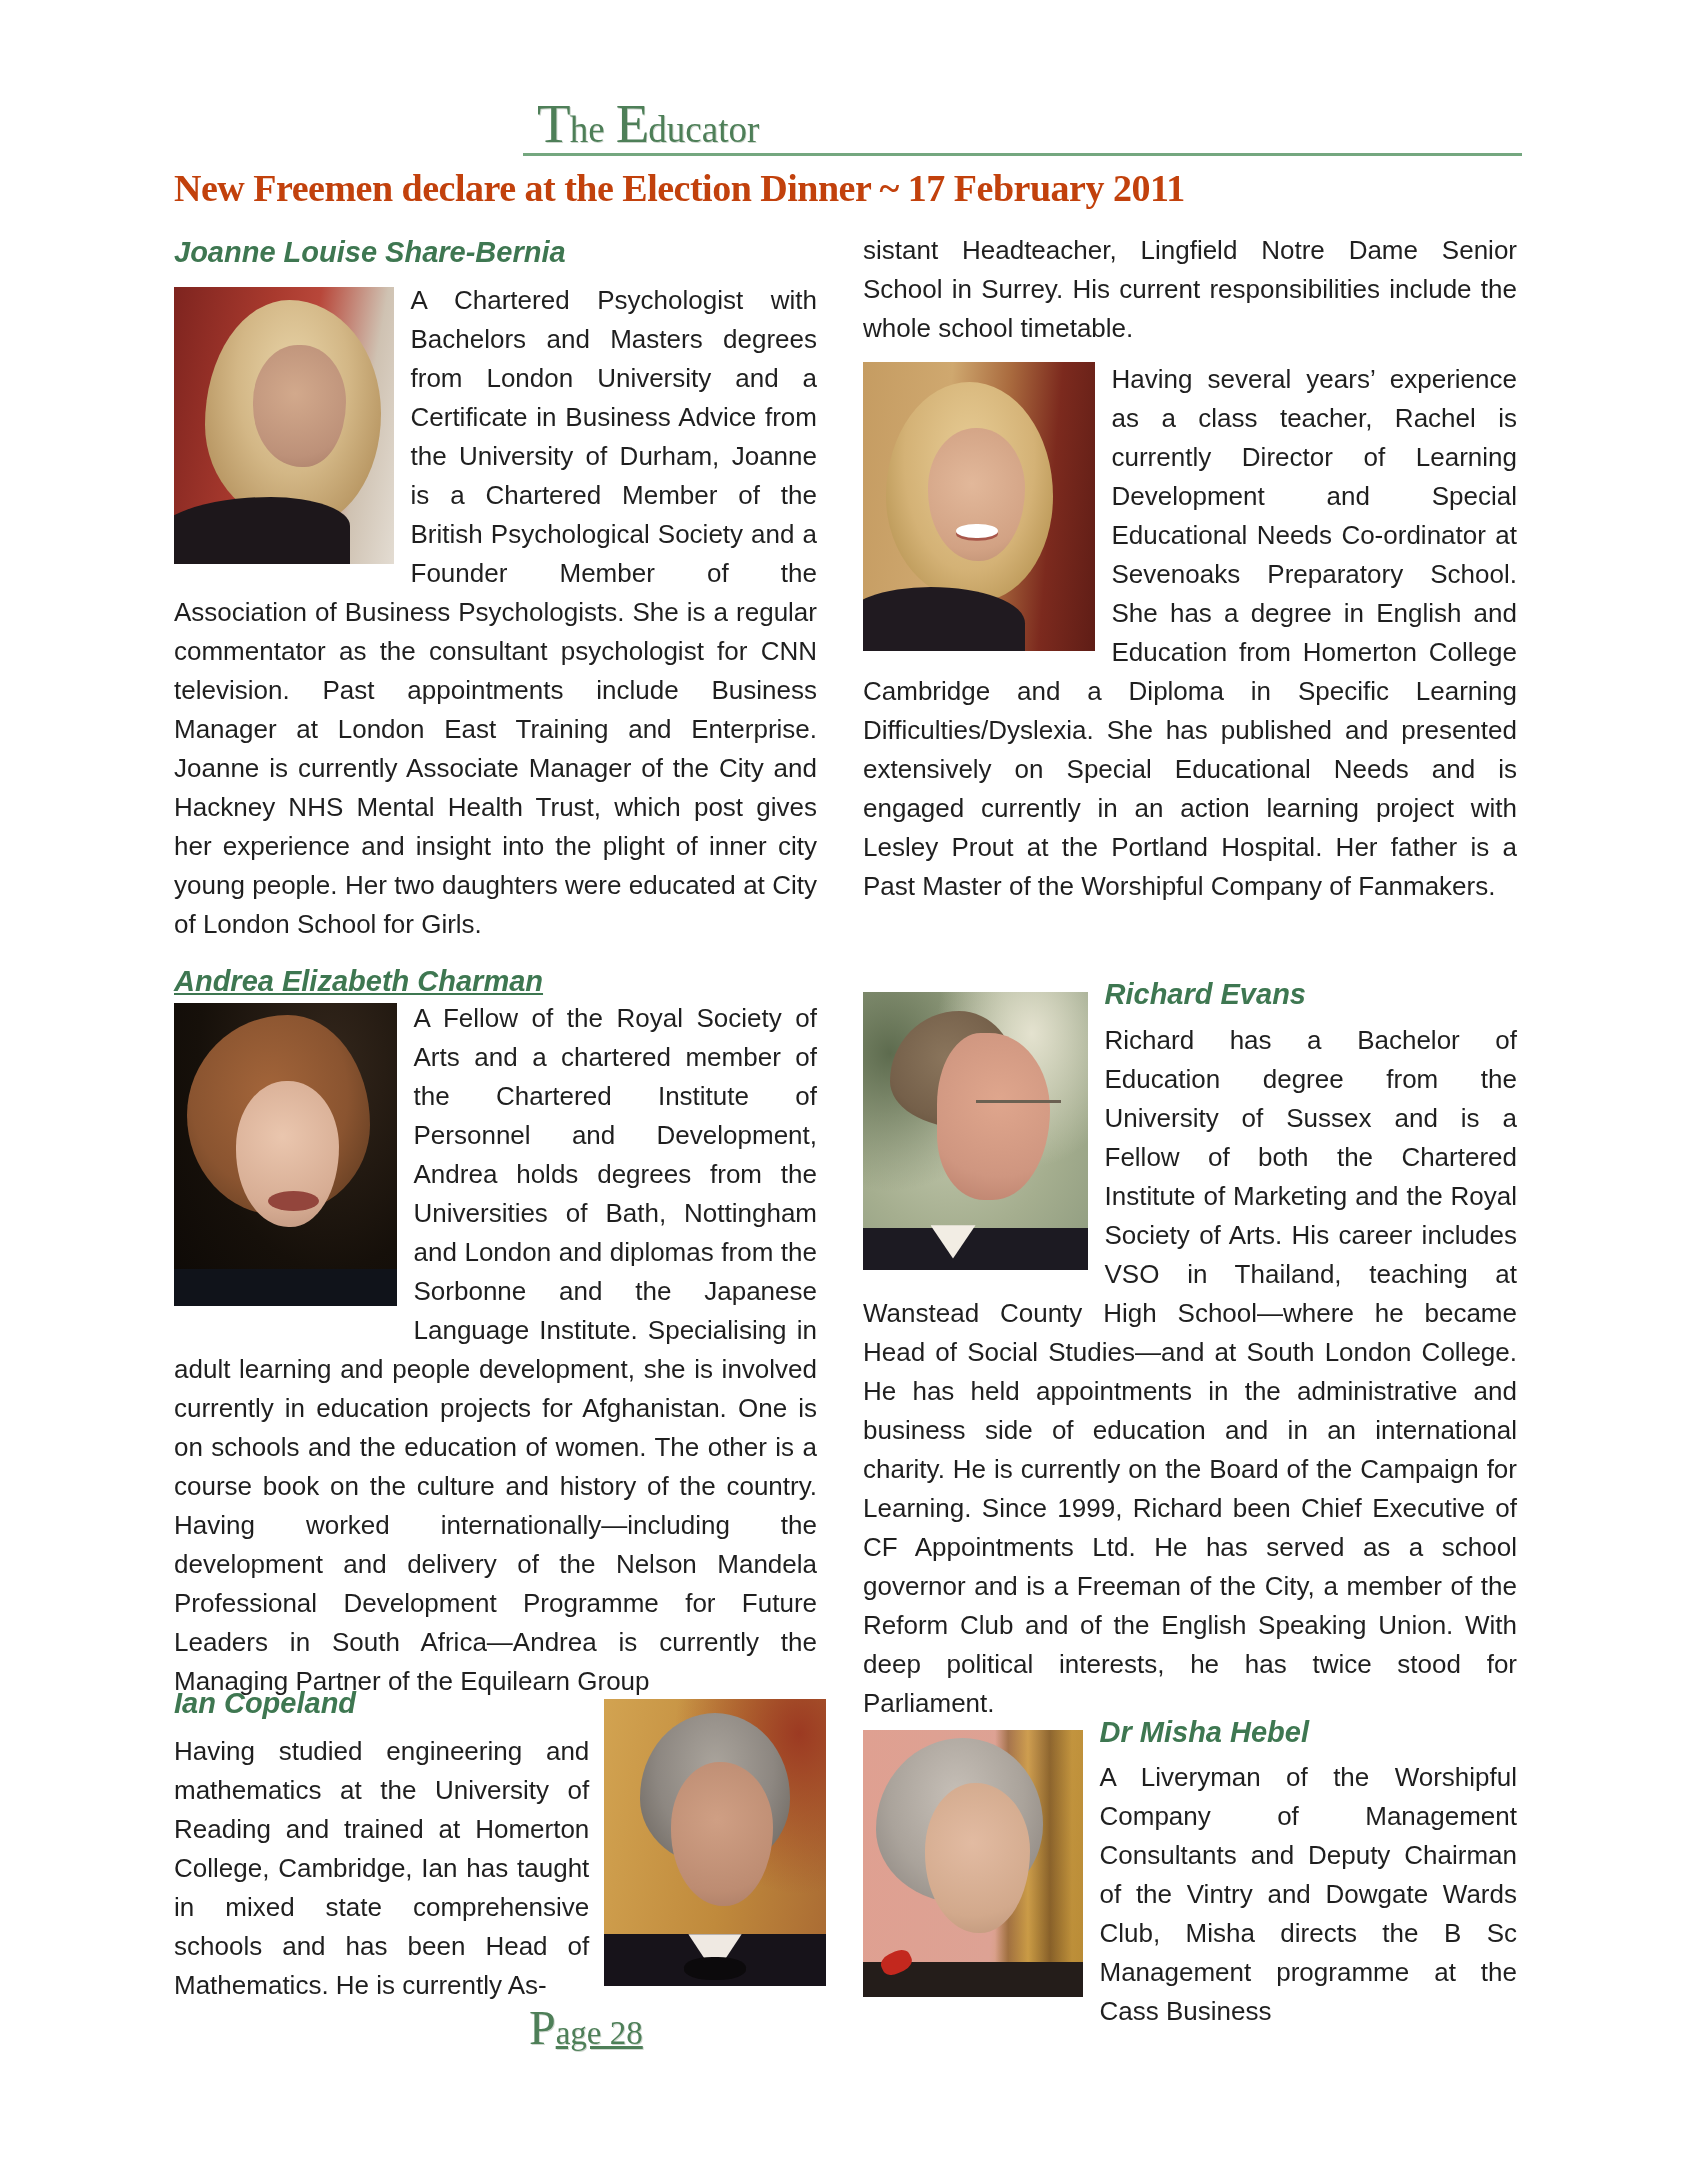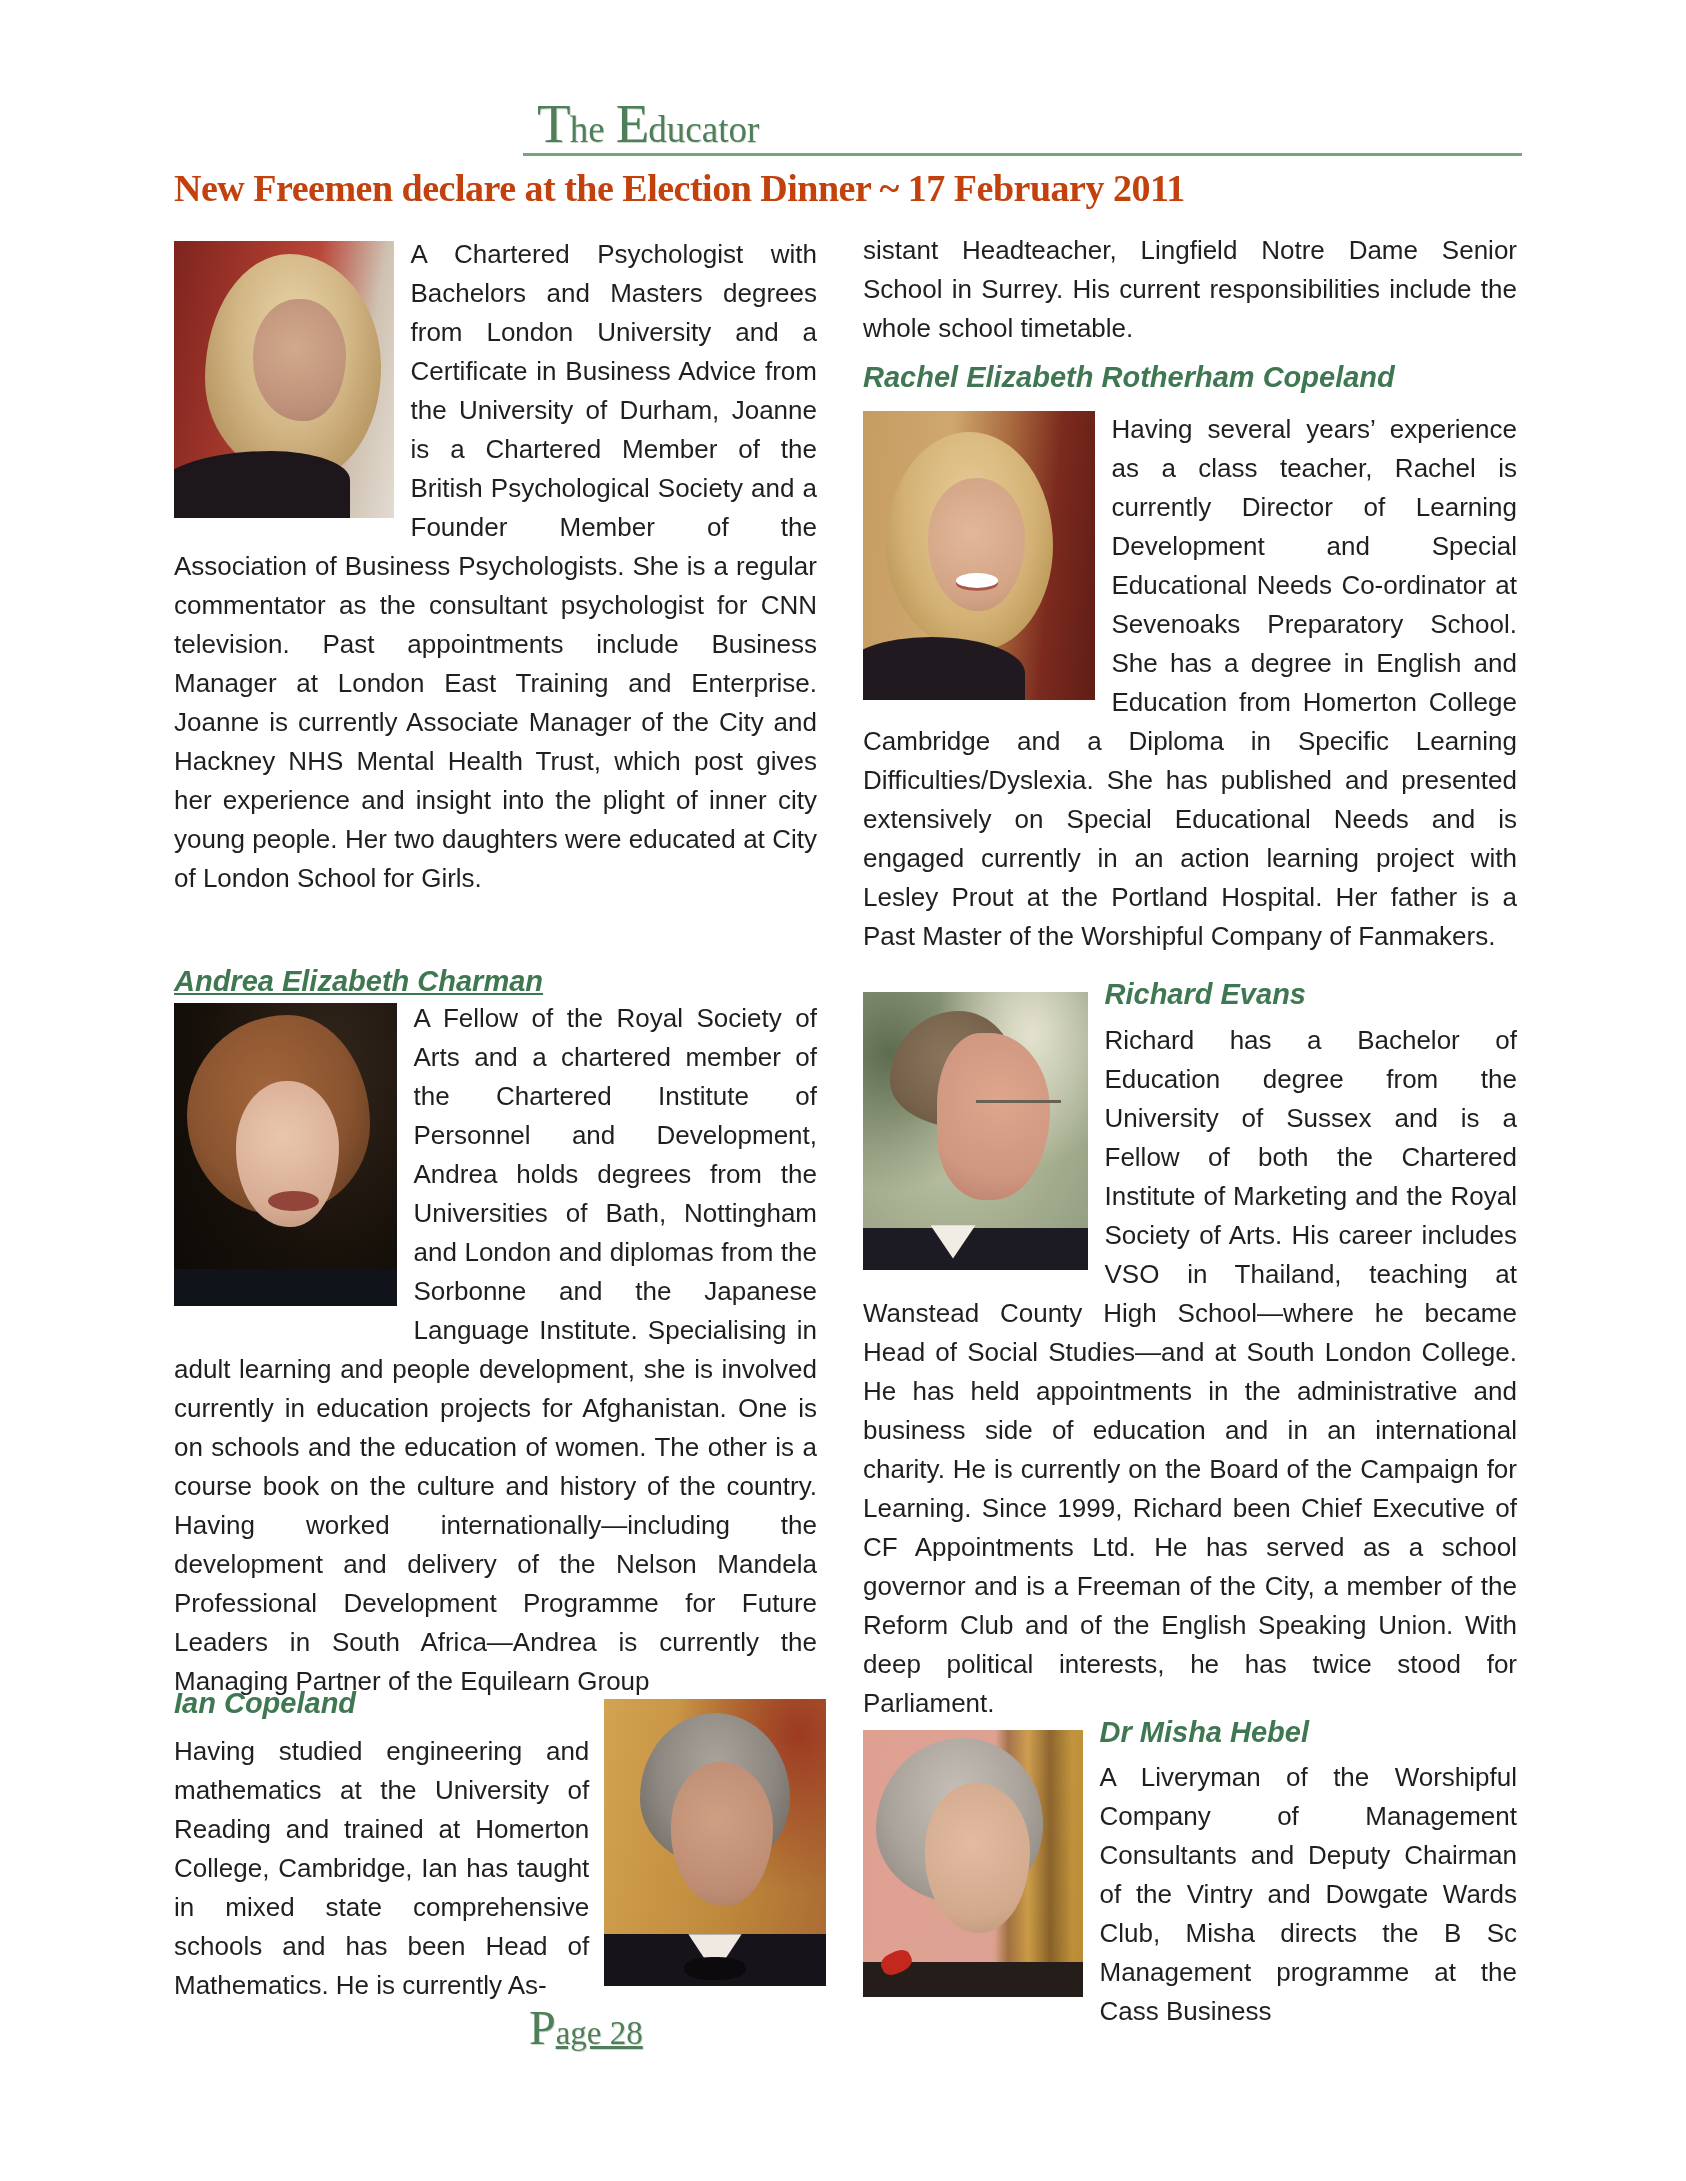--- a/index.html
+++ b/index.html
@@ -139,20 +139,21 @@
 <div class="page">
 
   <div class="masthead">
     <span class="cap">T</span><span class="low">he</span><span class="cap cap2">E</span><span class="low">ducator</span>
   </div>
   <div class="rule"></div>
 
   <div class="article-title">New Freemen declare at the Election Dinner ~ 17 February 2011</div>
 
   <div class="sec" id="sec-joanne">
+    <h2 class="sec-heading">Joanne Louise Share-Bernia</h2>
     <div class="photo photo-joanne fl">
       <div class="ph ph-hair"></div>
       <div class="ph ph-face"></div>
       <div class="ph ph-torso"></div>
     </div>
     <p class="body-text">A Chartered Psychologist with Bachelors and Masters degrees from London University and a Certificate in Business Advice from the University of Durham, Joanne is a Chartered Member of the British Psychological Society and a Founder Member of the Association of Business Psychologists. She is a regular commentator as the consultant psychologist for CNN television. Past appointments include Business Manager at London East Training and Enterprise. Joanne is currently Associate Manager of the City and Hackney NHS Mental Health Trust, which post gives her experience and insight into the plight of inner city young people. Her two daughters were educated at City of London School for Girls.</p>
   </div>
 
   <div class="sec" id="sec-andrea">
     <h2 class="sec-heading">Andrea Elizabeth Charman</h2>
@@ -175,21 +176,20 @@
     </div>
     <h2 class="sec-heading">Ian Copeland</h2>
     <p class="body-text">Having studied engineering and mathematics at the University of Reading and trained at Homerton College, Cambridge, Ian has taught in mixed state comprehensive schools and has been Head of Mathematics. He is currently As-</p>
   </div>
 
   <div class="sec" id="sec-ian-cont">
     <p class="body-text">sistant Headteacher, Lingfield Notre Dame Senior School in Surrey. His current responsibilities include the whole school timetable.</p>
   </div>
 
   <div class="sec" id="sec-rachel">
-    <h2 class="sec-heading">Rachel Elizabeth Rotherham Copeland</h2>
     <div class="photo photo-rachel fl">
       <div class="ph ph-hair"></div>
       <div class="ph ph-face"></div>
       <div class="ph ph-mouth"></div>
       <div class="ph ph-torso"></div>
     </div>
     <p class="body-text">Having several years’ experience as a class teacher, Rachel is currently Director of Learning Development and Special Educational Needs Co-ordinator at Sevenoaks Preparatory School. She has a degree in English and Education from Homerton College Cambridge and a Diploma in Specific Learning Difficulties/Dyslexia. She has published and presented extensively on Special Educational Needs and is engaged currently in an action learning project with Lesley Prout at the Portland Hospital. Her father is a Past Master of the Worshipful Company of Fanmakers.</p>
   </div>
 
   <div class="sec" id="sec-richard">

